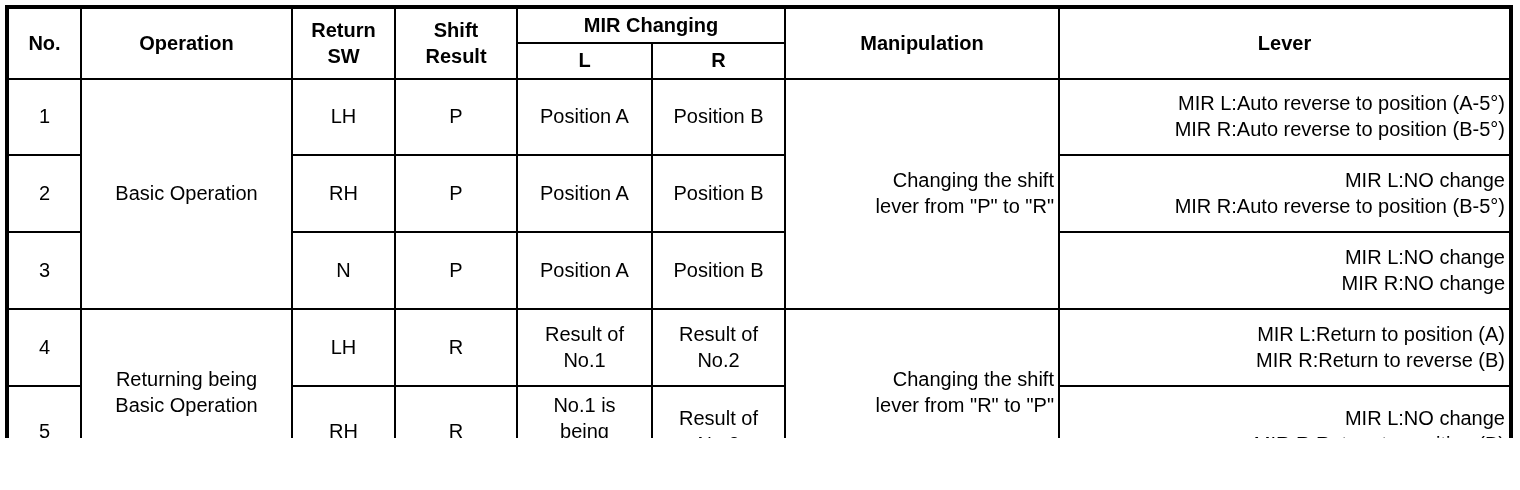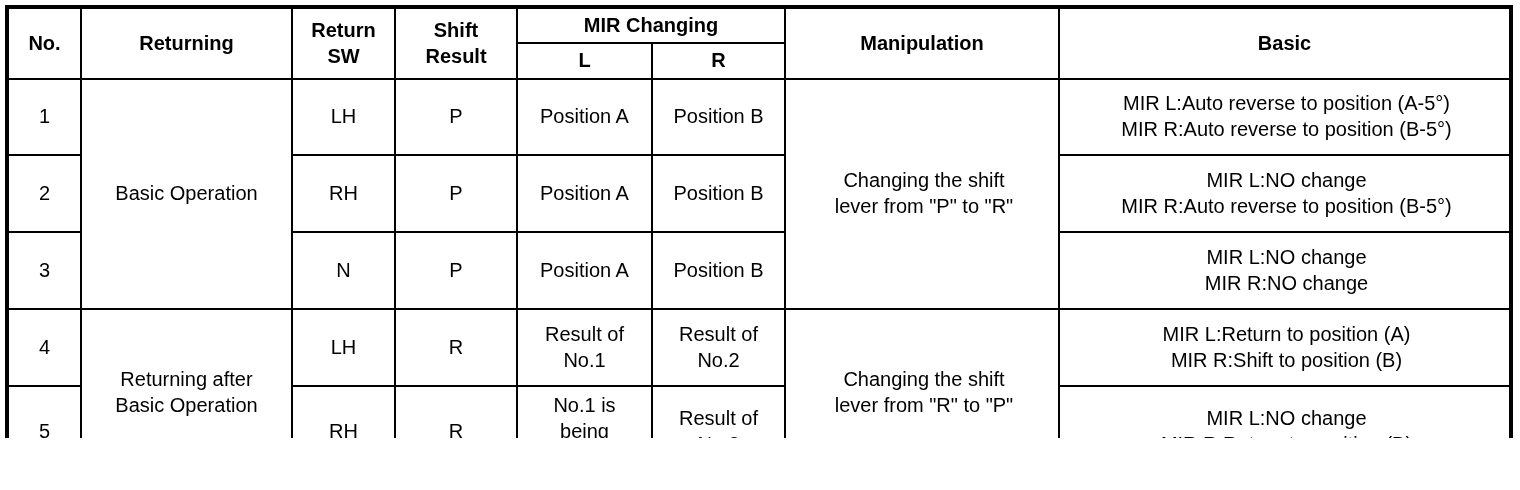--- a/index.html
+++ b/index.html
@@ -35,21 +35,21 @@
     padding: 2px 4px;
     font-size: 20px;
     line-height: 1.28;
     overflow: hidden;
     font-weight: normal;
   }
   th {
     font-weight: bold;
   }
   td.lft {
-    text-align: center;
+    text-align: right;
     padding-left: 8px;
     padding-right: 4px;
   }
 </style>
 </head>
 <body>
 
 <div class="page">
   <table class="mir">
     <colgroup>
@@ -58,28 +58,28 @@
       <col style="width:103px">
       <col style="width:122px">
       <col style="width:135px">
       <col style="width:133px">
       <col style="width:274px">
       <col style="width:452px">
     </colgroup>
     <thead>
       <tr style="height:36px">
         <th rowspan="2">No.</th>
-        <th rowspan="2">Returning</th>
+        <th rowspan="2">Operation</th>
         <th rowspan="2">Return
 SW</th>
         <th rowspan="2">Shift
 Result</th>
         <th colspan="2">MIR Changing</th>
         <th rowspan="2">Manipulation</th>
-        <th rowspan="2">Basic</th>
+        <th rowspan="2">Lever</th>
       </tr>
       <tr style="height:36px">
         <th>L</th>
         <th>R</th>
       </tr>
     </thead>
     <tbody>
       <tr style="height:76px">
         <td>1</td>
         <td rowspan="3">Basic Operation</td>
@@ -105,32 +105,32 @@
         <td>3</td>
         <td>N</td>
         <td>P</td>
         <td>Position A</td>
         <td>Position B</td>
         <td class="lft">MIR L:NO change
 MIR R:NO change</td>
       </tr>
       <tr style="height:77px">
         <td>4</td>
-        <td rowspan="2">Returning after
+        <td rowspan="2">Returning being
 Basic Operation</td>
         <td>LH</td>
         <td>R</td>
         <td>Result of
 No.1</td>
         <td>Result of
 No.2</td>
         <td rowspan="2" class="lft">Changing the shift
 lever from "R" to "P"</td>
         <td class="lft">MIR L:Return to position (A)
-MIR R:Shift to position (B)</td>
+MIR R:Return to reverse (B)</td>
       </tr>
       <tr style="height:92px">
         <td>5</td>
         <td>RH</td>
         <td>R</td>
         <td>No.1 is
 being
 performed</td>
         <td>Result of
 No.2</td>

